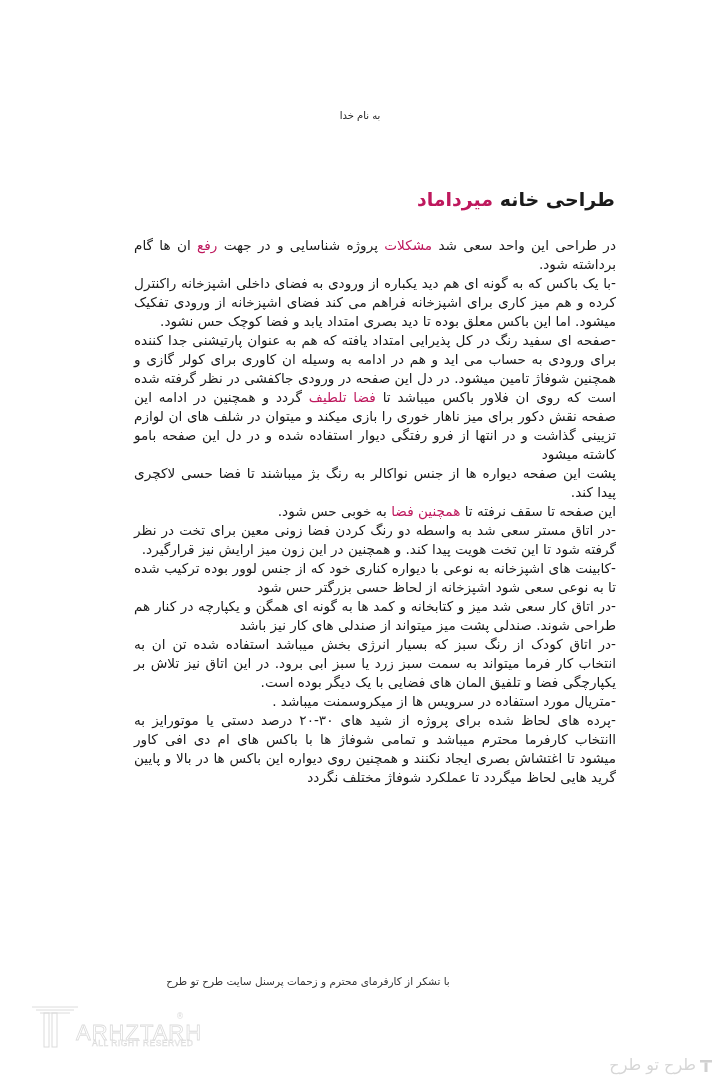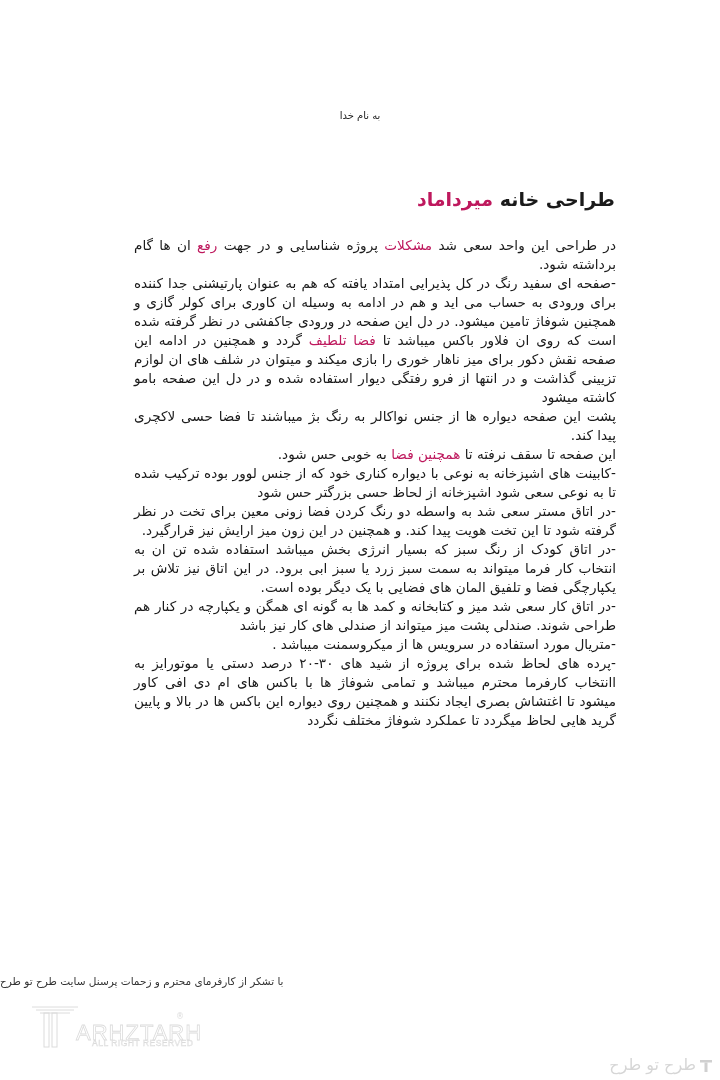--- a/index.html
+++ b/index.html
@@ -50,21 +50,21 @@
       line-height: 19px;
     }
     .body-text p {
       margin: 0;
     }
     .footer-thanks {
       position: absolute;
       top: 975px;
       left: 0;
       width: 616px;
-      text-align: left;
+      text-align: center;
       direction: rtl;
       font-size: 10.5px;
       color: #333;
     }
     .logo-wm {
       position: absolute;
       left: 30px;
       top: 1000px;
       width: 160px;
       height: 52px;
@@ -123,27 +123,28 @@
 <div class="page">
 
   <div class="basmala">به نام خدا</div>
 
   <div class="title">
     <span>طراحی خانه </span><span class="red">میرداماد</span>
   </div>
 
   <div class="body-text" id="body-text">
       <p><span>در طراحی این واحد  سعی شد </span><span class="red">مشکلات</span><span> پروژه شناسایی و در جهت </span><span class="red">رفع</span><span> ان ها گام برداشته شود.</span></p>
+      <p><span>-با یک باکس که به گونه ای هم دید  یکباره از ورودی به فضای داخلی اشپزخانه راکنترل کرده و هم میز کاری برای اشپزخانه فراهم می کند فضای اشپزخانه از ورودی تفکیک میشود. اما این باکس معلق بوده تا دید بصری امتداد یابد و فضا کوچک حس نشود.</span></p>
       <p><span>-صفحه ای سفید رنگ در کل پذیرایی امتداد یافته که هم به عنوان پارتیشنی جدا کننده برای ورودی به حساب می اید و هم در ادامه   به وسیله ان کاوری برای کولر گازی و همچنین شوفاژ تامین میشود. در دل این صفحه در ورودی جاکفشی در نظر گرفته شده است که روی ان فلاور باکس میباشد تا </span><span class="red">فضا تلطیف</span><span> گردد و همچنین در ادامه این صفحه نقش دکور برای میز ناهار خوری را بازی میکند و میتوان در شلف های ان لوازم تزیینی گذاشت و در انتها از فرو رفتگی دیوار استفاده شده و در دل این صفحه بامو کاشته میشود</span></p>
       <p><span>پشت این صفحه دیواره ها  از جنس نواکالر به رنگ بژ میباشند تا فضا حسی لاکچری پیدا کند.</span></p>
       <p><span>این صفحه تا سقف نرفته تا </span><span class="red">همچنین فضا</span><span> به خوبی حس شود.</span></p>
+      <p><span>-در اتاق مستر سعی شد به واسطه دو رنگ کردن فضا زونی معین برای تخت در نظر گرفته شود تا این تخت هویت پیدا کند. و همچنین در این زون میز ارایش نیز قرارگیرد.</span></p>
       <p><span>-کابینت های اشپزخانه به نوعی با دیواره کناری خود که از جنس لوور بوده ترکیب شده تا به نوعی سعی شود اشپزخانه  از لحاظ حسی بزرگتر حس شود</span></p>
-      <p><span>-در اتاق مستر سعی شد به واسطه دو رنگ کردن فضا زونی معین برای تخت در نظر گرفته شود تا این تخت هویت پیدا کند. و همچنین در این زون میز ارایش نیز قرارگیرد.</span></p>
+      <p><span>-در اتاق کار سعی شد میز و کتابخانه و کمد ها به گونه ای همگن و یکپارچه در کنار هم طراحی شوند. صندلی پشت میز میتواند از صندلی های کار نیز باشد</span></p>
       <p><span>-در اتاق  کودک از رنگ سبز که بسیار انرژی بخش میباشد استفاده شده تن ان به انتخاب کار فرما میتواند به سمت سبز زرد یا سبز ابی برود. در این اتاق نیز تلاش بر یکپارچگی فضا و تلفیق المان های فضایی با یک دیگر بوده است.</span></p>
-      <p><span>-در اتاق کار سعی شد میز و کتابخانه و کمد ها به گونه ای همگن و یکپارچه در کنار هم طراحی شوند. صندلی پشت میز میتواند از صندلی های کار نیز باشد</span></p>
       <p><span>-متریال مورد استفاده در سرویس ها از میکروسمنت میباشد  .</span></p>
       <p><span>-پرده های لحاظ شده برای پروژه از شید های ۳۰-۲۰ درصد دستی یا موتورایز به اانتخاب کارفرما  محترم میباشد و تمامی شوفاژ ها با باکس های ام دی افی کاور میشود تا اغتشاش بصری ایجاد نکنند و همچنین روی دیواره این باکس ها در بالا و پایین گرید هایی لحاظ میگردد تا عملکرد شوفاژ مختلف نگردد</span></p>
     </div>
 
   <div class="footer-thanks">با تشکر از کارفرمای محترم و زحمات پرسنل سایت طرح تو طرح</div>
 
   <div class="logo-wm">
     <svg class="pillar" viewBox="0 0 50 44">
       <g fill="none" stroke="#9a9a9a" stroke-width="1">
         <line x1="2" y1="3" x2="48" y2="3"></line>

